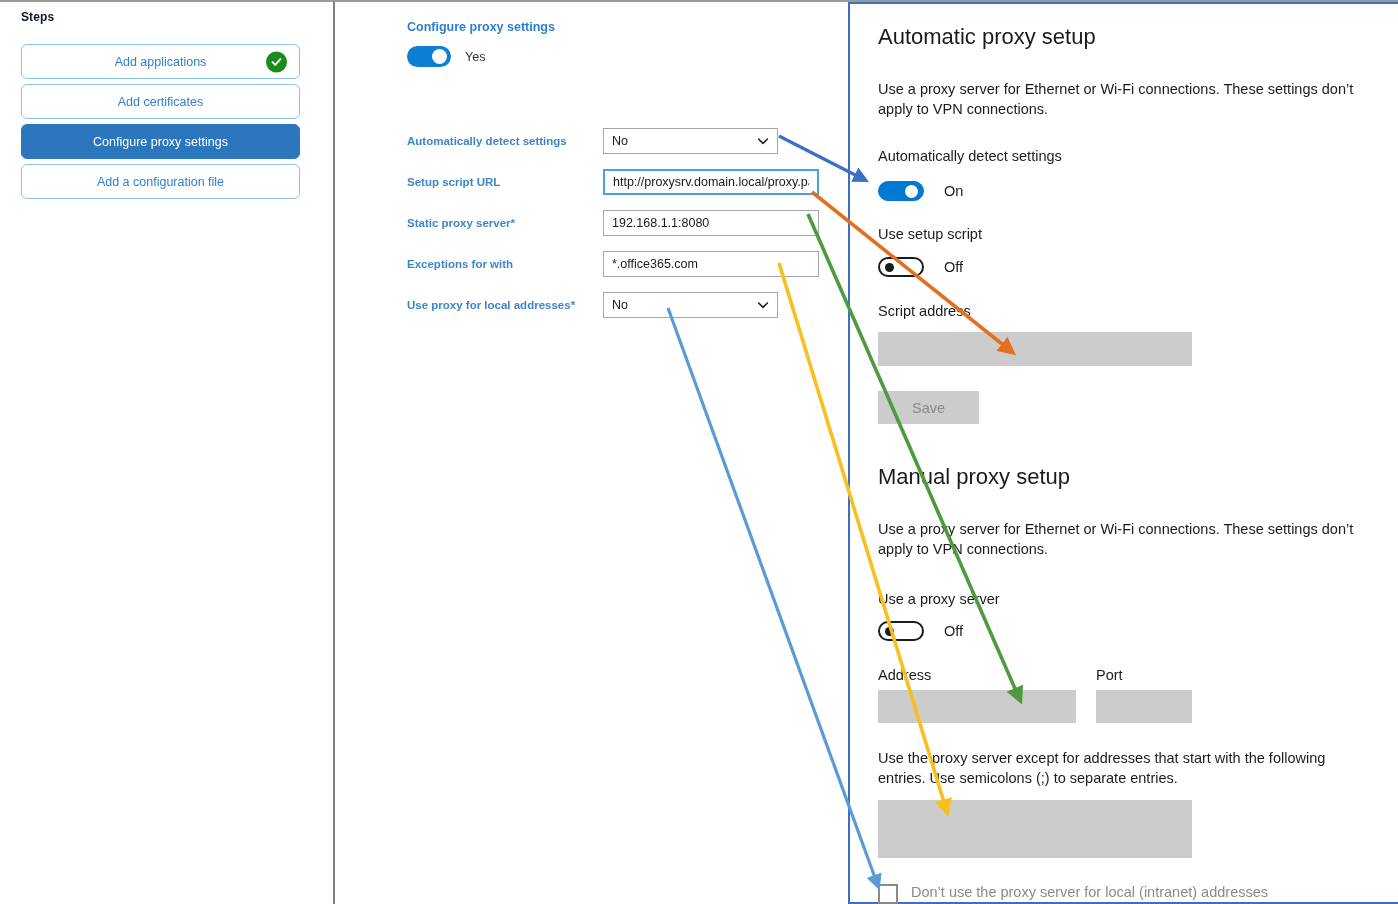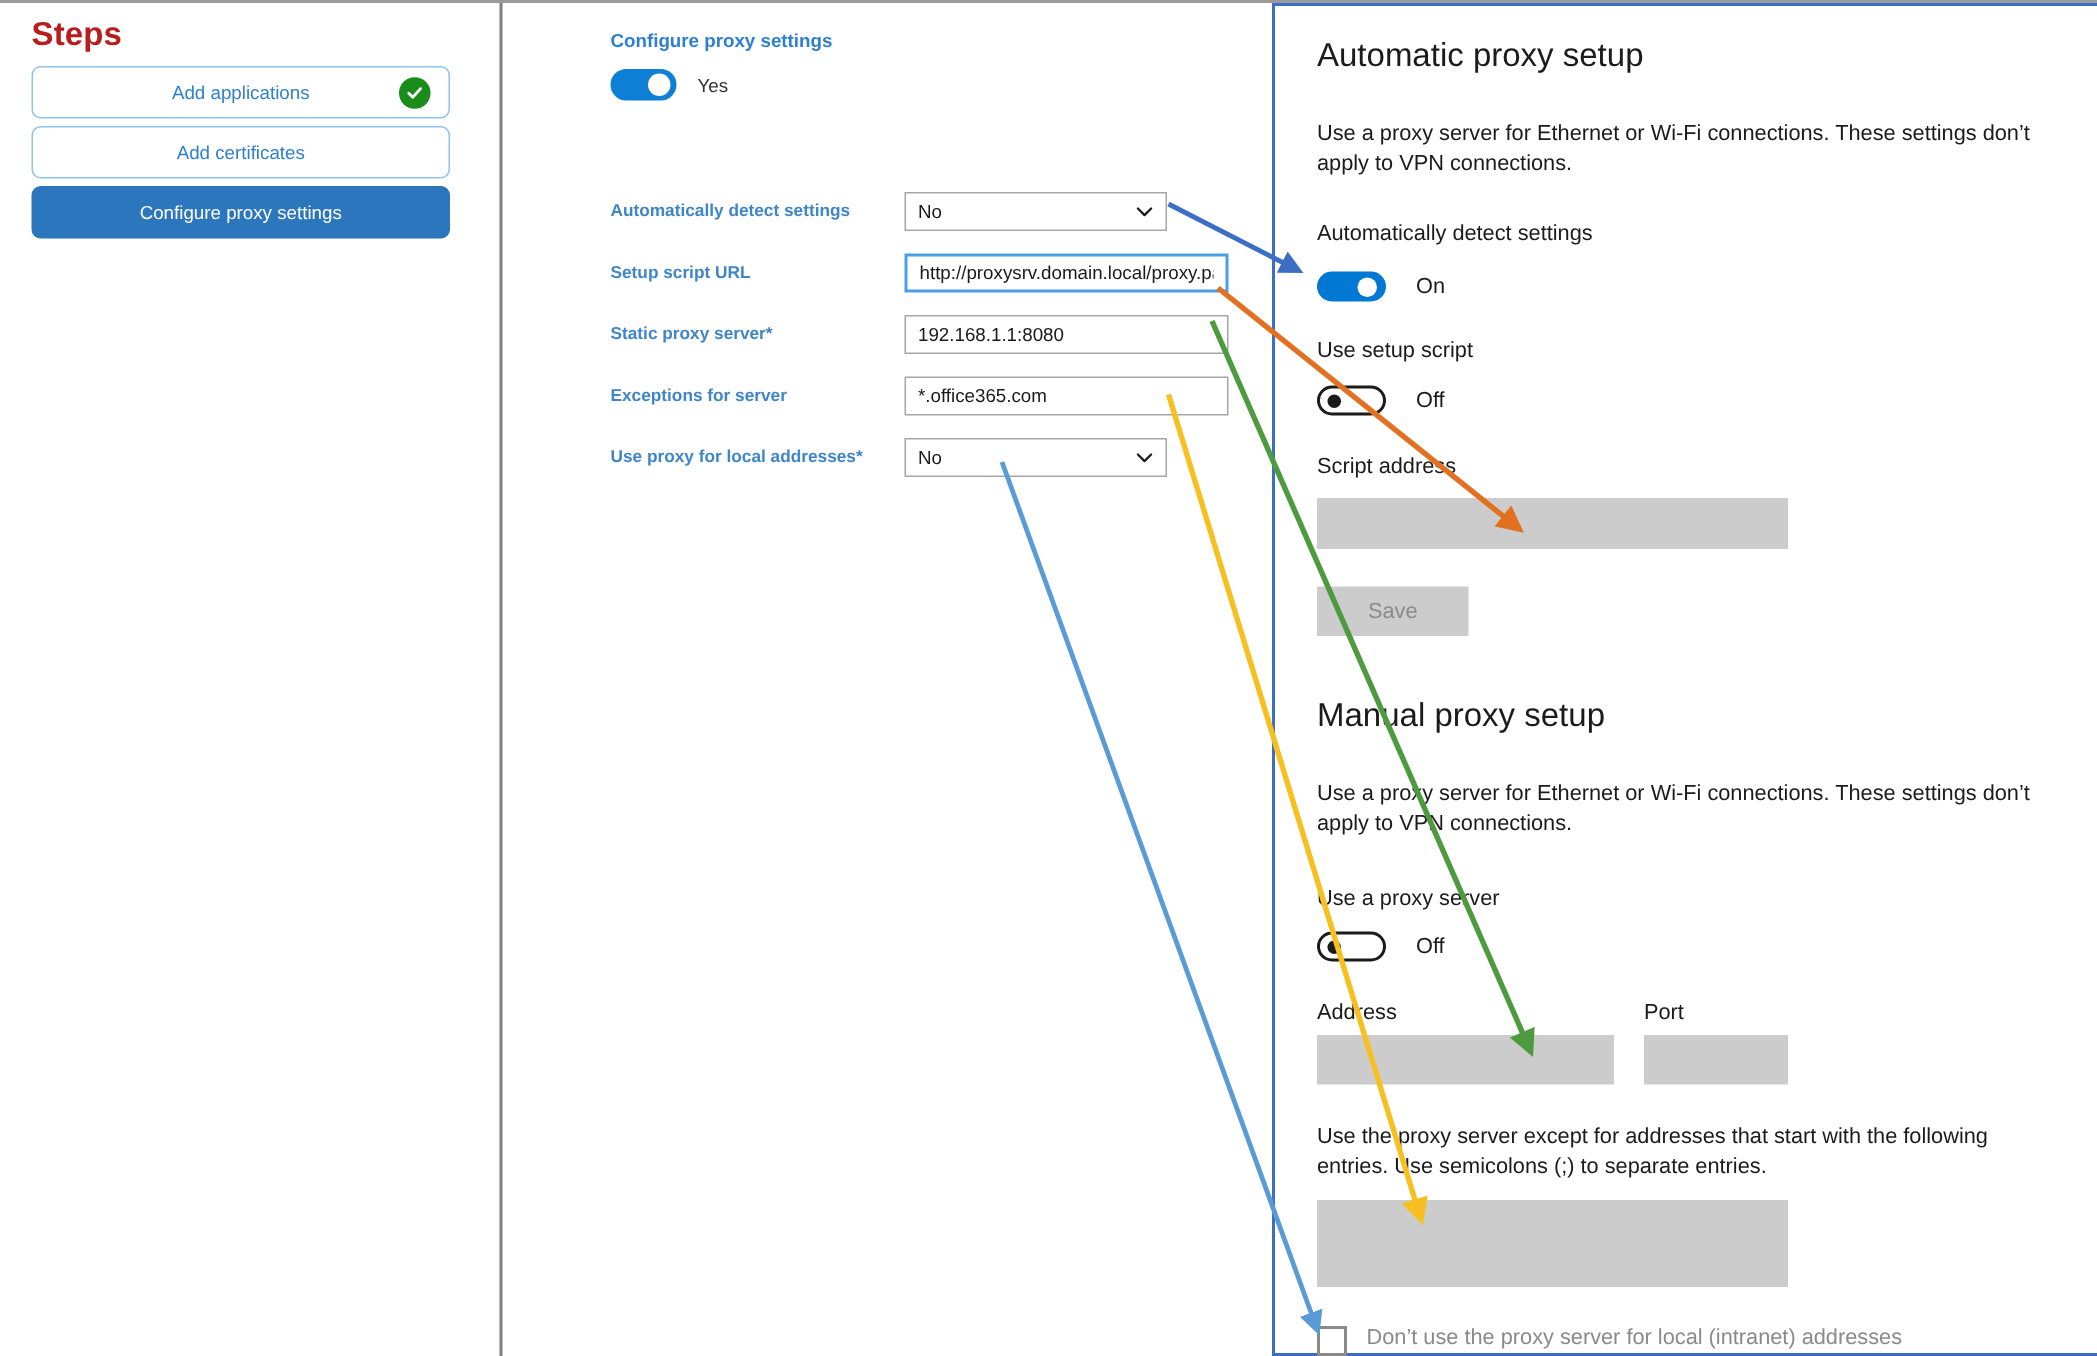--- a/index.html
+++ b/index.html
@@ -28,23 +28,23 @@
   .steps-panel {
     position: absolute;
     left: 0; top: 2px;
     width: 335px; height: 902px;
     border-right: 2px solid #808080;
     background: #ffffff;
   }
   .steps-title {
     position: absolute;
     left: 21px; top: 8px;
-    font-size: 22px;
+    font-size: 12px;
     font-weight: bold;
-    color: #b91c1c;
+    color: #0f172a;
     letter-spacing: .1px;
   }
   .step-list {
     position: absolute;
     left: 21px; top: 42px;
     width: 279px;
   }
   .step-item {
     position: relative;
     height: 35px;
@@ -266,20 +266,23 @@
       <div class="step-item">
         <span class="step-label">Add certificates</span>
       </div>
 
       <div class="step-item active">
         <span class="step-label">Configure proxy settings</span>
       </div>
 
 
 
+      <div class="step-item">
+        <span class="step-label">Add a configuration file</span>
+      </div>
 
 
     </div>
   </div>
 
   <div class="form-panel">
 
     <div class="form-heading">Configure proxy settings</div>
 
     <div class="tgl" style="left:70px; top:44px;">
@@ -307,21 +310,21 @@
     </div>
 
     <div class="field-row" style="top:208px;">
       <span class="field-label"><span>Static proxy server</span><span class="req">*</span></span>
       <div class="ctl text">
         <span>192.168.1.1:8080</span>
       </div>
     </div>
 
     <div class="field-row" style="top:249px;">
-      <span class="field-label"><span>Exceptions for server</span></span>
+      <span class="field-label"><span>Exceptions for with</span></span>
       <div class="ctl text">
         <span>*.office365.com</span>
       </div>
     </div>
 
     <div class="field-row" style="top:290px;">
       <span class="field-label"><span>Use proxy for local addresses</span><span class="req">*</span></span>
       <div class="ctl select">
         <span>No</span>
         <svg class="caret" viewBox="0 0 12 12">

